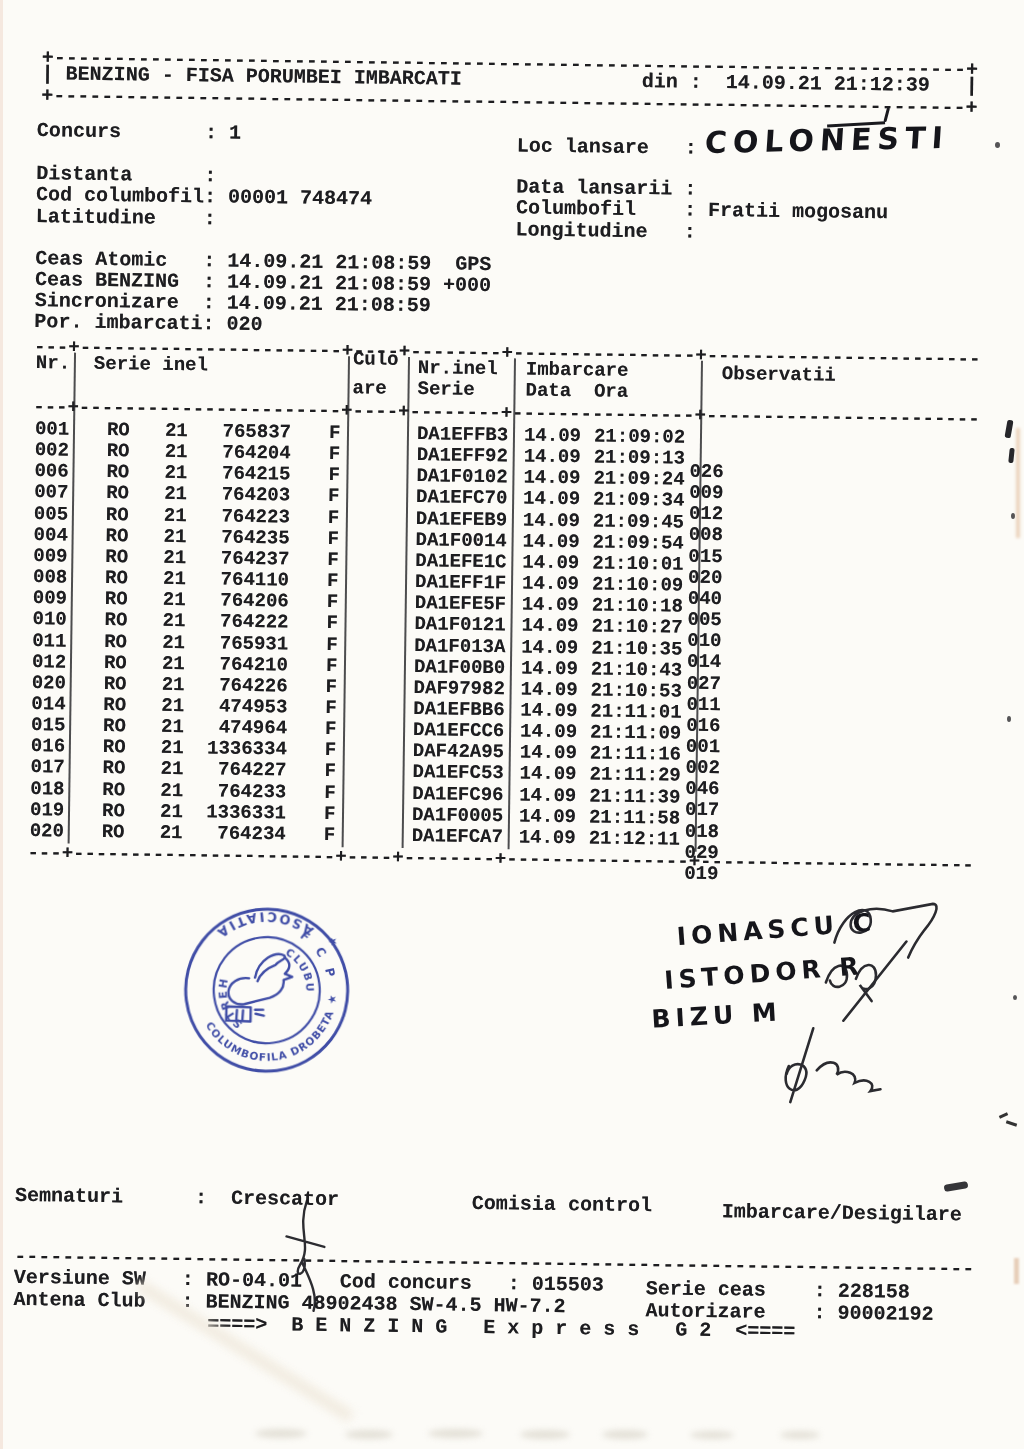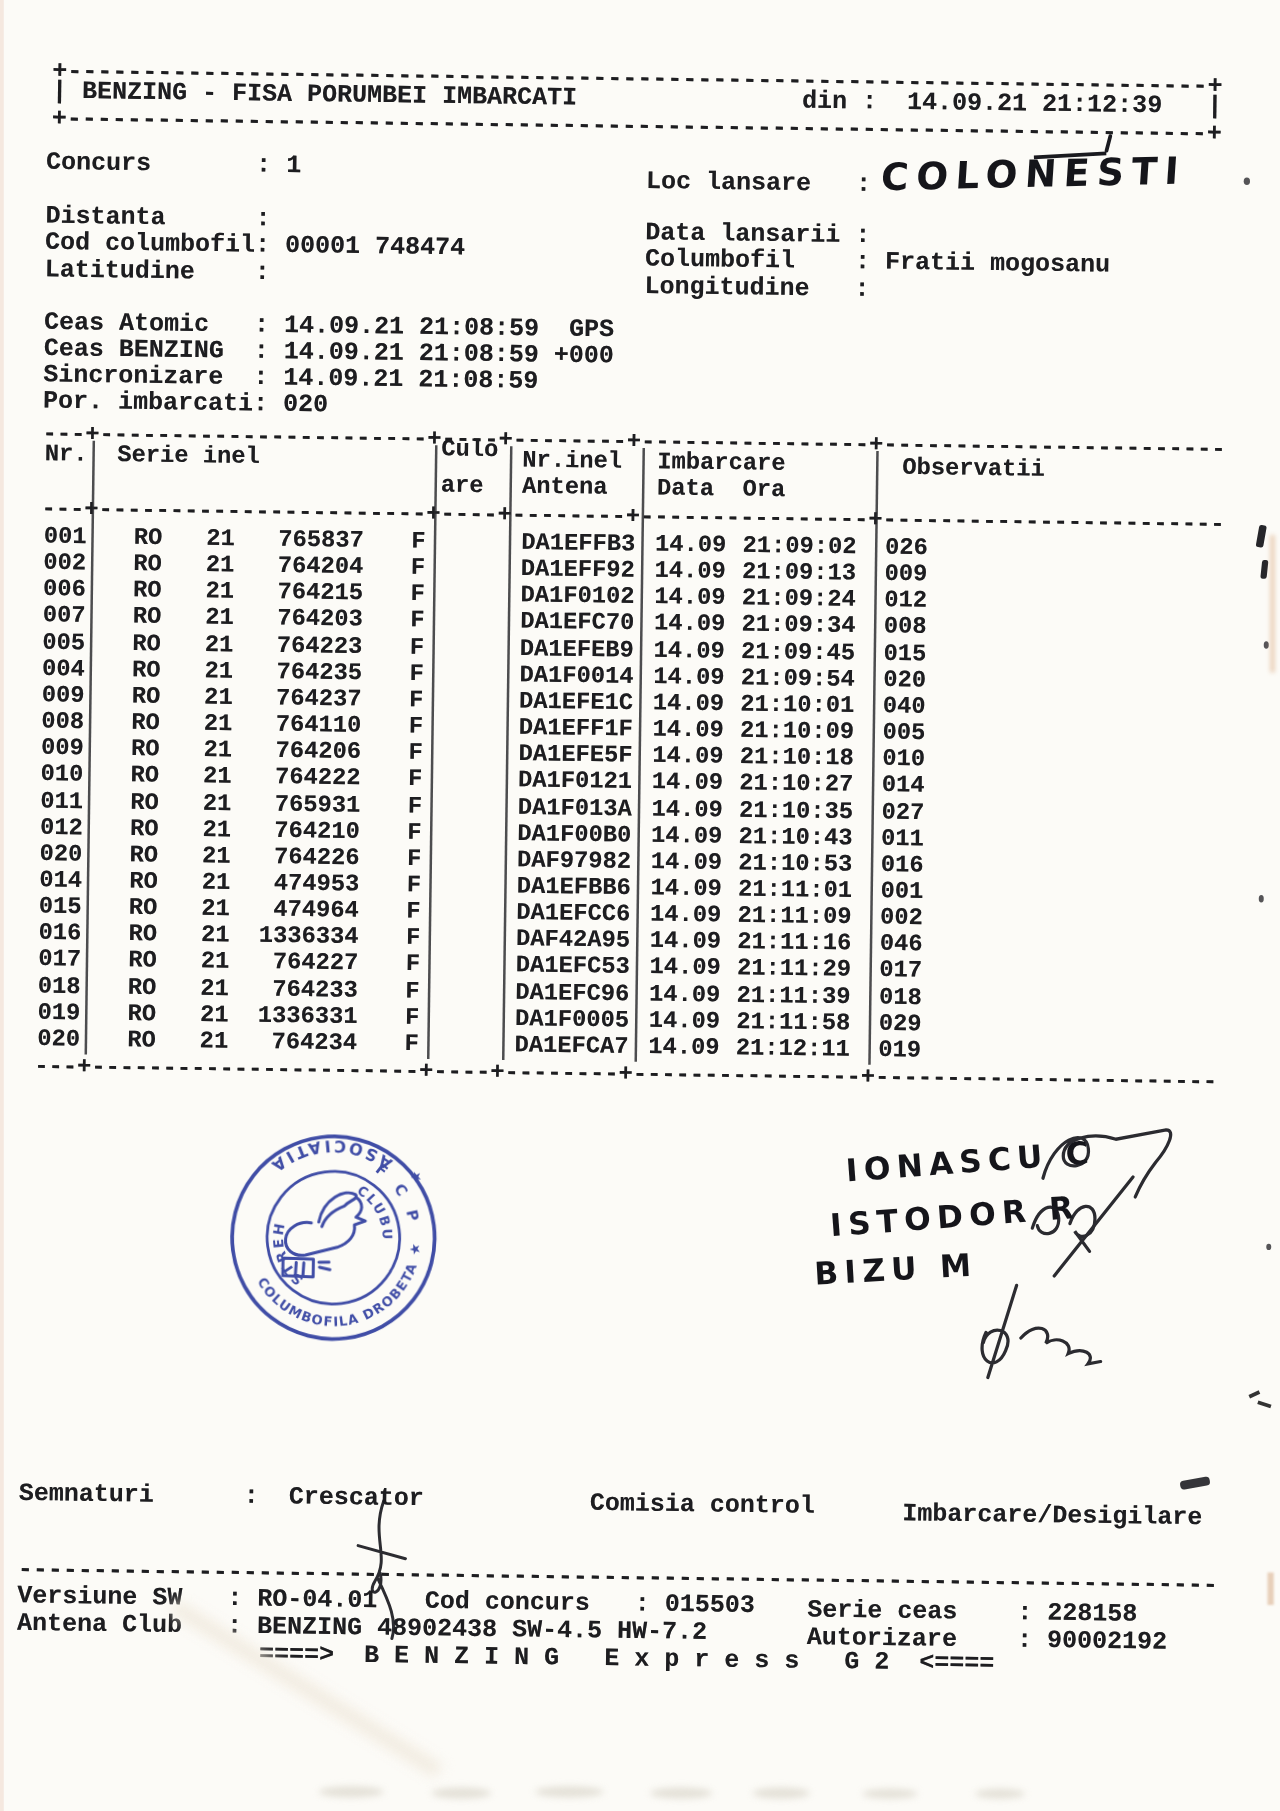--- a/index.html
+++ b/index.html
@@ -10,21 +10,21 @@
          color:#1d1d20;text-shadow:0 0 .5px rgba(25,25,28,.5);}
   
   #ptable{position:absolute;left:38px;top:338px;width:970px;height:520px;
           font:700 19px/19px "Liberation Mono",monospace;color:#1d1d20;}
   #ptable .sep,#ptable .th{position:absolute;white-space:pre;text-shadow:0 0 .5px rgba(25,25,28,.5);}
   .bar{position:absolute;width:2px;background:#26262a;opacity:.82;top:14px;height:491px;}
   .trow{position:absolute;left:0;width:100%;height:21px;}
   .tc{position:absolute;white-space:pre;text-shadow:0 0 .5px rgba(25,25,28,.5);}
   .c0{left:2px;}.c1{left:74px;}.c2{left:132px;}
   .c3{left:150px;width:108px;text-align:right;}
-  .c4{left:296px;}.c5{left:384px;}.c6{left:491px;}.c7{left:561px;}.c8{left:675px;}
+  .c4{left:296px;}.c5{left:384px;}.c6{left:491px;}.c7{left:561px;}.c8{left:657px;margin-top:34px;}
   
   .hand{position:absolute;font-family:"DejaVu Sans",sans-serif;font-weight:600;color:#15151a;
         white-space:pre;}
   #hw-loc{left:706px;top:112px;font-size:30px;letter-spacing:6px;transform:rotate(-2deg) skewX(-5deg);}
   #hw-loc-macron{position:absolute;left:828px;top:112px;width:58px;height:3px;background:#1a1a1f;
         transform:rotate(-4deg);}
   #hw-loc-tick{position:absolute;left:886px;top:96px;width:3px;height:15px;background:#1a1a1f;
         transform:rotate(14deg);border-radius:2px;}
   .hw-name{font-size:25px;letter-spacing:5px;transform:rotate(-5deg);}
   svg.ink{position:absolute;overflow:visible;}
@@ -66,21 +66,21 @@
     <div class="bar" style="left:40px;"></div>
     <div class="bar" style="left:314px;"></div>
     <div class="bar" style="left:374px;"></div>
     <div class="bar" style="left:480px;"></div>
     <div class="bar" style="left:667px;"></div>
     <div class="th" style="left:2px;top:16px;">Nr.</div>
     <div class="th" style="left:60px;top:16px;">Serie inel</div>
     <div class="th" style="left:319px;top:8px;">Culo</div>
     <div class="th" style="left:319px;top:37px;">are</div>
     <div class="th" style="left:384px;top:16px;">Nr.inel</div>
-    <div class="th" style="left:384px;top:37px;">Antena</div>
+    <div class="th" style="left:384px;top:37px;">Serie</div>
     <div class="th" style="left:492px;top:16px;">Imbarcare</div>
     <div class="th" style="left:492px;top:37px;">Data  Ora</div>
     <div class="th" style="left:688px;top:18px;">Observatii</div>
     <div id="table-rows">
         <div class="trow" style="top: 82px;">
           <span class="tc c0">001</span>
           <span class="tc c1">RO</span>
           <span class="tc c2">21</span>
           <span class="tc c3">765837</span>
           <span class="tc c4">F</span>

